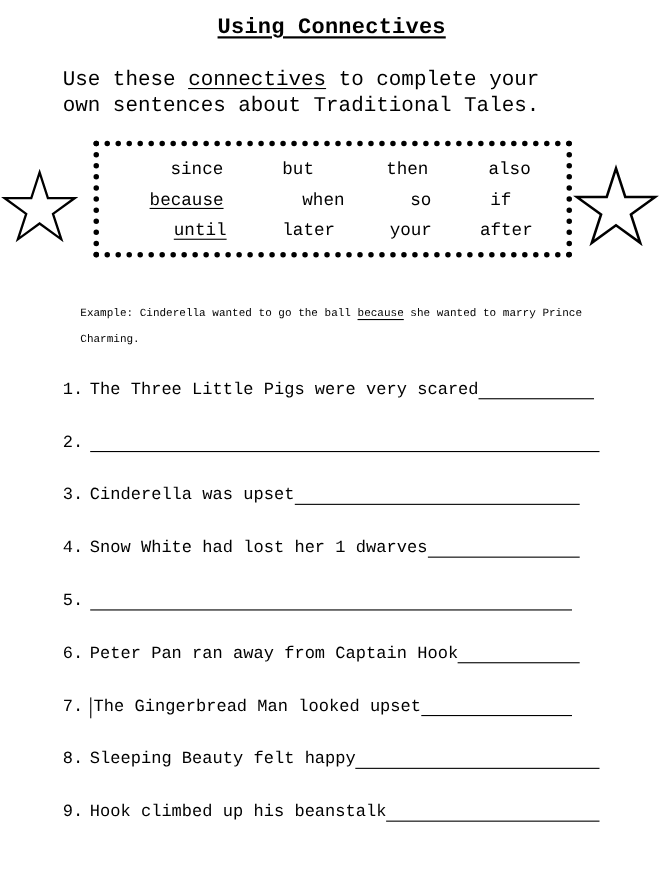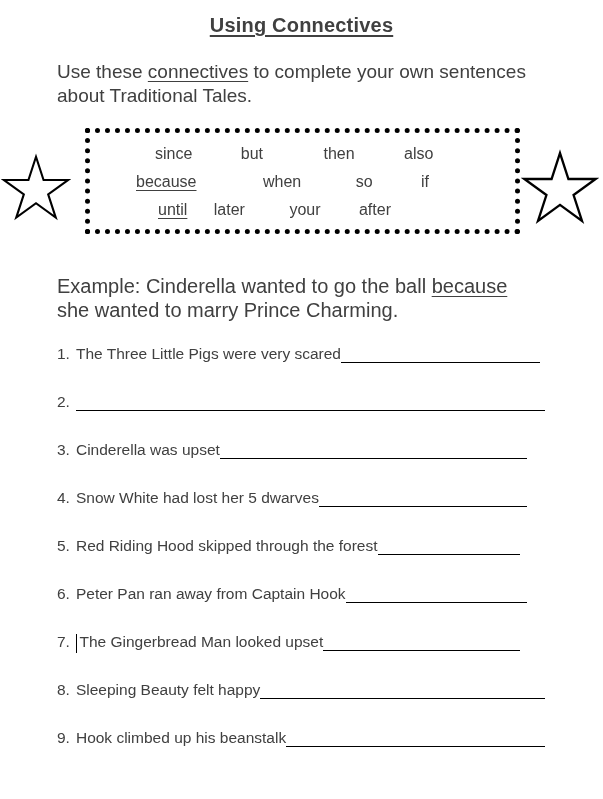--- a/index.html
+++ b/index.html
@@ -2,22 +2,22 @@
 <html><head>
 <meta charset="utf-8">
 <style>
   * { margin: 0; padding: 0; box-sizing: border-box; }
   html, body { background: #fff; }
   .page {
     position: relative;
     width: 603px;
     height: 799px;
     background: #ffffff;
-    color: #404040;
-    font-family: Liberation Sans, sans-serif;
+    color: #000000;
+    font-family: Liberation Mono, monospace;
     overflow: hidden;
   }
   .title {
     padding-top: 14px;
     text-align: center;
     font-size: 20px;
     font-weight: bold;
     letter-spacing: 0.2px;
   }
   .title span {
@@ -67,27 +67,27 @@
   .c-row span { display: inline-block; }
   .row1 { padding-left: 46px; }
   .row1 .w2 { margin-left: 62px; }
   .row1 .w3 { margin-left: 50px; }
   .row1 .w4 { margin-left: 44px; }
   .row2 { padding-left: 65px; }
   .row2 .w2 { margin-left: 44px; }
   .row2 .w3 { margin-left: 56px; }
   .row2 .w4 { margin-left: 45px; }
   .row3 { padding-left: 68px; }
-  .row3 .w2 { margin-left: 22px; }
+  .row3 .w2 { margin-left: 41px; }
   .row3 .w3 { margin-left: 40px; }
   .row3 .w4 { margin-left: 34px; }
   .example {
-    margin: 36px 0 0 57px;
+    margin: 36px 0 0 73px;
     width: 482px;
-    font-size: 20px;
+    font-size: 10px;
     line-height: 24px;
   }
   .sentences { margin: 21px 0 0 57px; width: 488px; }
   .sentence-row {
     display: flex;
     align-items: flex-end;
     height: 22px;
     margin-bottom: 26px;
     font-size: 15.5px;
     line-height: 22px;
@@ -169,26 +169,25 @@
       <span class="num">2.</span>
       <span class="fill-line"></span>
     </div>
     <div class="sentence-row">
       <span class="num">3.</span>
       <span>Cinderella was upset</span>
       <span class="fill-line"></span>
     </div>
     <div class="sentence-row">
       <span class="num">4.</span>
-      <span>Snow White had lost her 5 dwarves</span>
+      <span>Snow White had lost her 1 dwarves</span>
       <span class="fill-line"></span>
     </div>
     <div class="sentence-row">
       <span class="num">5.</span>
-      <span>Red Riding Hood skipped through the forest</span>
       <span class="fill-line"></span>
     </div>
     <div class="sentence-row">
       <span class="num">6.</span>
       <span>Peter Pan ran away from Captain Hook</span>
       <span class="fill-line"></span>
     </div>
     <div class="sentence-row">
       <span class="num">7.</span>
       <span class="caret"></span>

